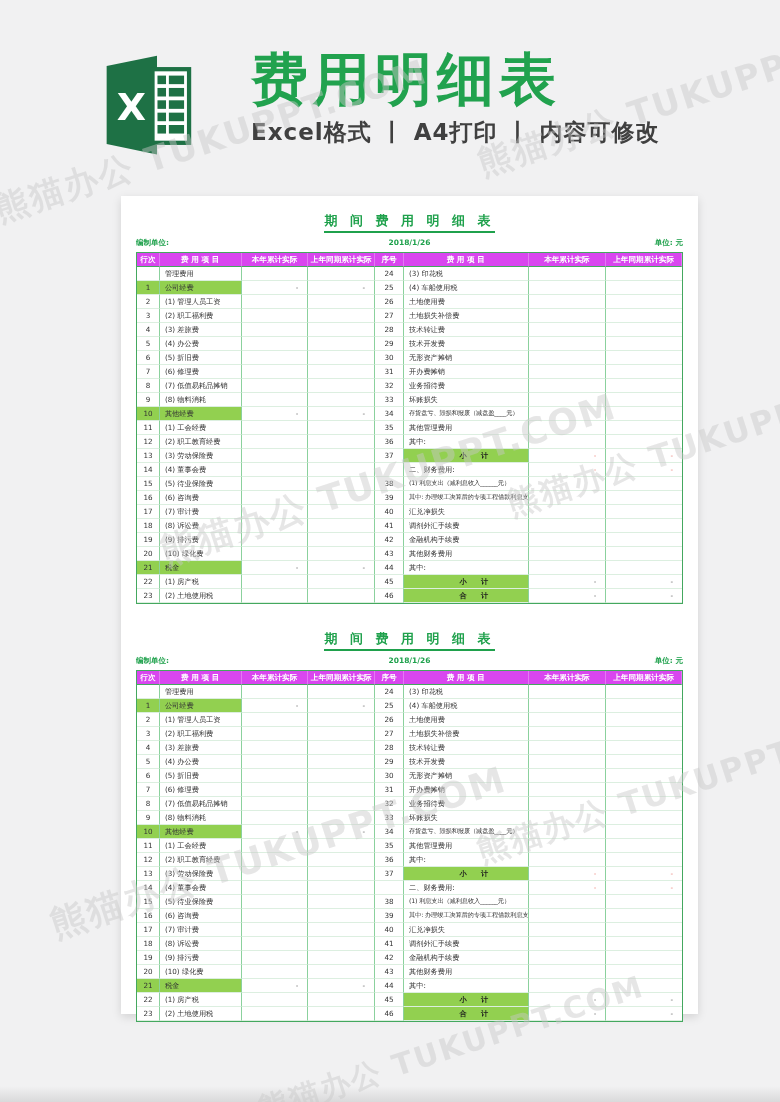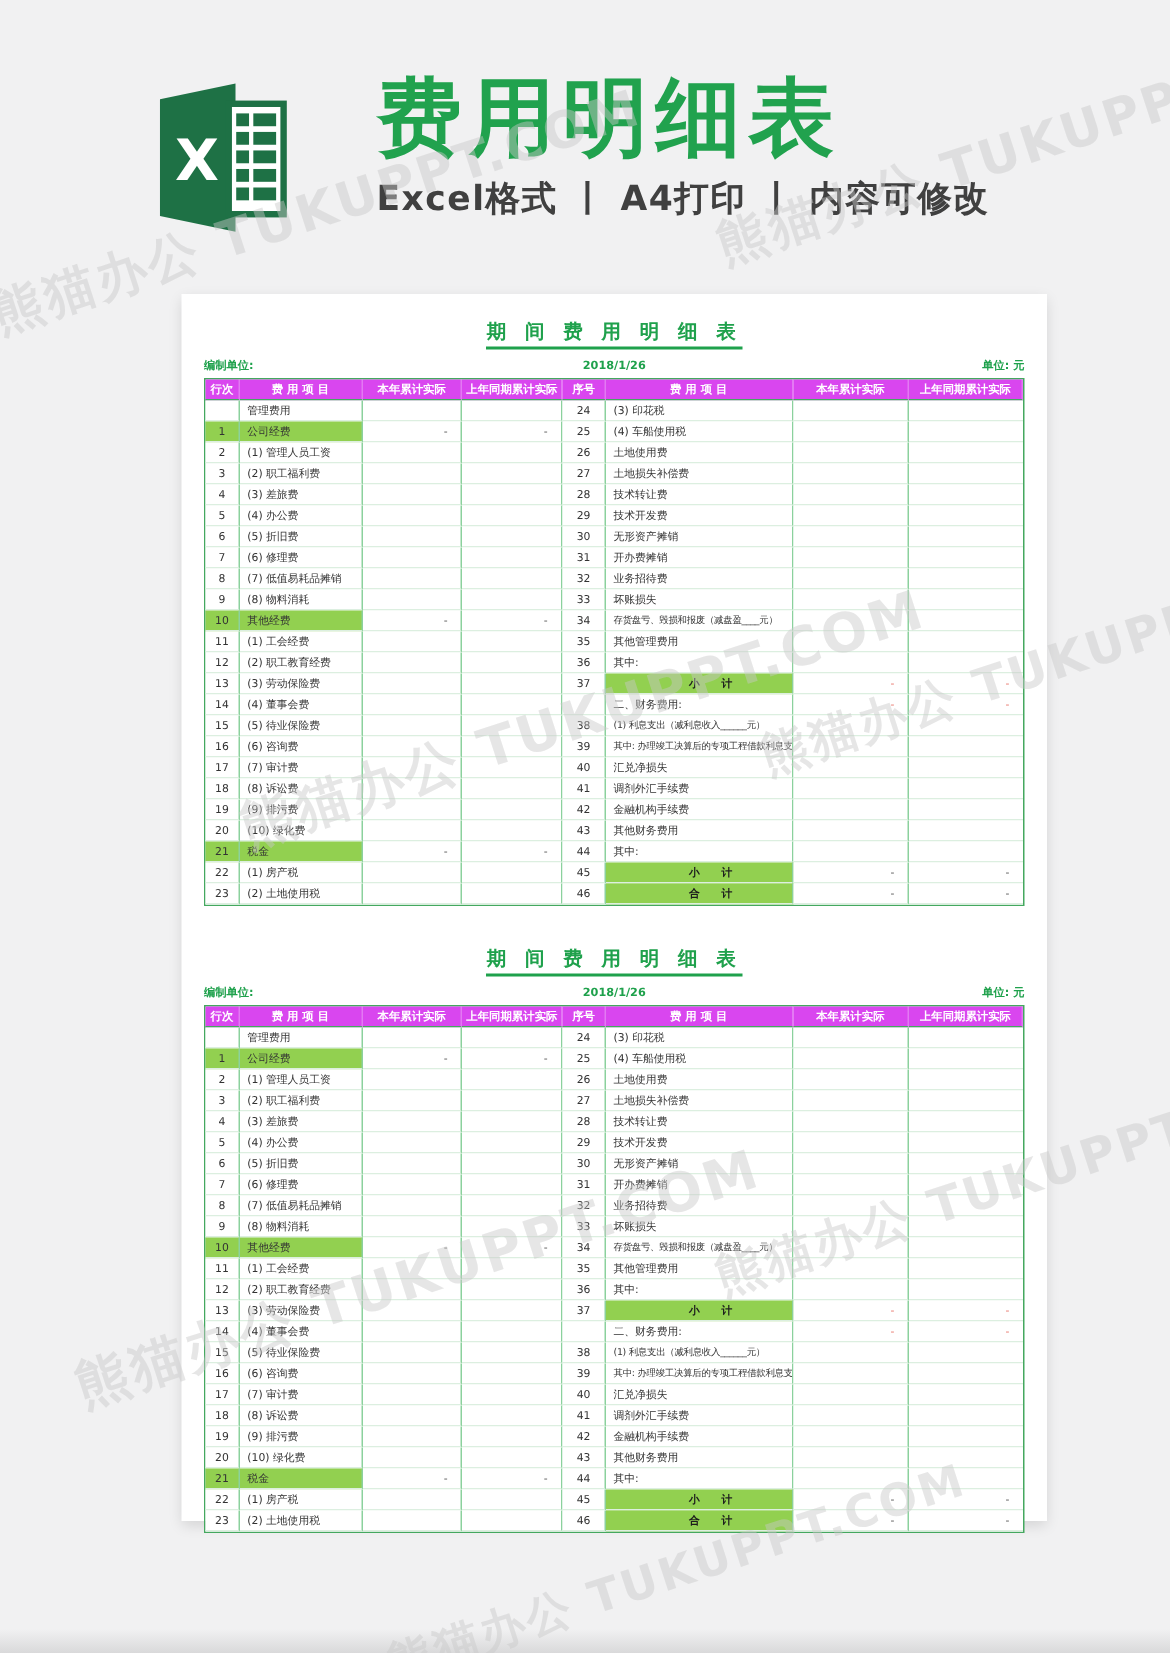--- a/index.html
+++ b/index.html
@@ -31,21 +31,21 @@
     background:#ffffff;box-shadow:0 3px 9px rgba(0,0,0,.13);z-index:3;
   }
   .sheet{padding:0 15px;}
   .sheet.first{padding-top:14px;}
   .sheet.second{padding-top:24px;}
   .sheet-title-wrap{text-align:center;margin-bottom:5px;}
   .sheet-title{
     display:inline-block;font-size:13px;font-weight:700;color:#1fa14c;
     letter-spacing:4px;border-bottom:2px solid #1fa14c;padding-bottom:1px;
   }
-  .sheet-meta{display:flex;align-items:center;margin-bottom:3px;height:11px;}
+  .sheet-meta{display:flex;margin-bottom:3px;height:11px;}
   .sheet-meta span{flex:1;font-size:7.5px;font-weight:700;color:#1fa14c;}
   .sheet-meta .m-c{text-align:center;}
   .sheet-meta .m-r{text-align:right;}
   
   .grid{
     display:grid;width:100%;
     grid-template-columns:23fr 82fr 67fr 67fr 29fr 125fr 78fr 76fr;
     grid-auto-rows:14px;
     border:1px solid #44a85f;
     box-sizing:border-box;

